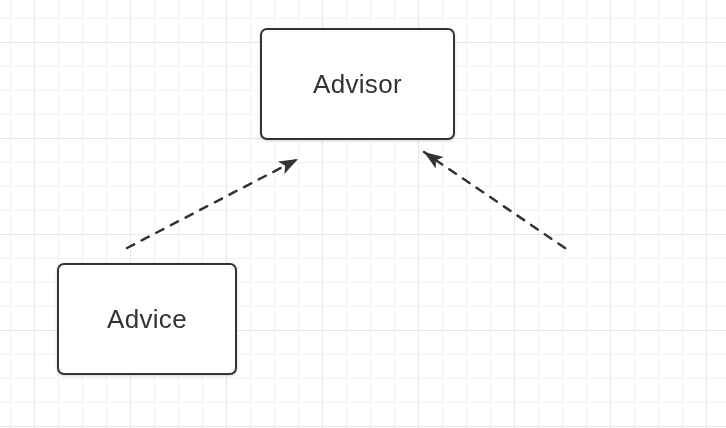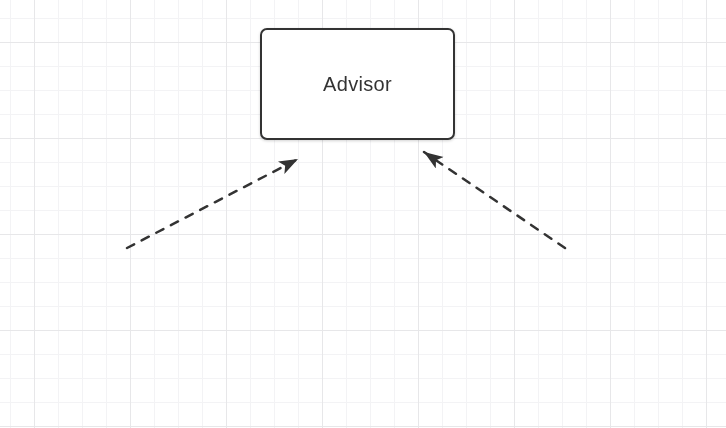--- a/index.html
+++ b/index.html
@@ -43,21 +43,21 @@
     background: #ffffff;
     border: 2.5px solid #333333;
     border-radius: 7px;
     box-shadow: 0 1px 3px rgba(0, 0, 0, 0.18);
     display: flex;
     align-items: center;
     justify-content: center;
     cursor: default;
   }
   .node-label {
-    font-size: 20px;
+    font-size: 26px;
     line-height: 1;
     color: #333333;
     letter-spacing: 0.3px;
     white-space: nowrap;
   }
   .node-advisor  { left: 260px; top: 28px;  width: 195px; height: 112px; }
   .node-advice   { left: 57px;  top: 263px; width: 180px; height: 112px; }
   .node-pointcut { left: 490px; top: 263px; width: 180px; height: 112px; }
 </style>
 </head>
@@ -78,15 +78,18 @@
 
     <g>
       <line x1="565" y1="248" x2="424" y2="152" stroke-width="2.5" stroke-dasharray="8 8.5" stroke-linecap="round" marker-end="url(#arrowhead)" stroke="#333333"></line>
     </g>
   </svg>
 
   <div class="node node-advisor">
     <span class="node-label">Advisor</span>
   </div>
 
+  <div class="node node-advice">
+    <span class="node-label">Advice</span>
+  </div>
 
 
 </div>
 
 </body></html>

